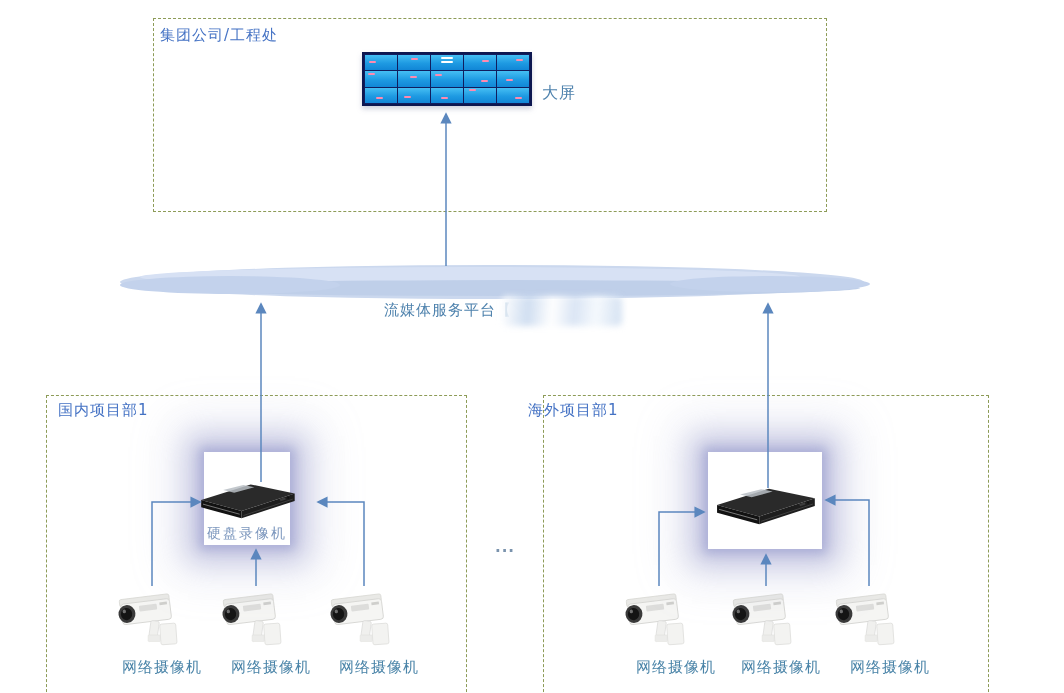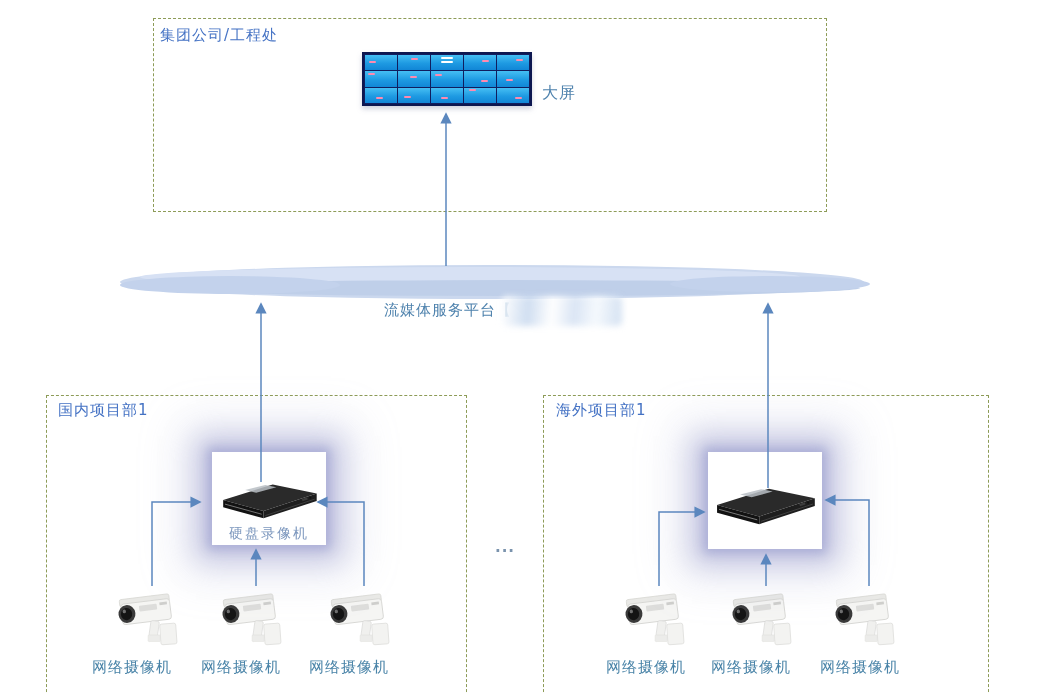--- a/index.html
+++ b/index.html
@@ -33,21 +33,21 @@
   #connectors marker path{fill:var(--line-blue,#5b87be);stroke:none;}
 
   
   .dvr-node{position:absolute;background:#ffffff;z-index:3;
     box-shadow:0 0 10px 4px rgba(165,168,212,.85),0 0 26px 16px rgba(158,160,205,.5),0 0 42px 30px rgba(170,172,212,.22);}
   .dvr-node svg{position:absolute;left:50%;transform:translateX(-50%);}
   .dvr-label{position:absolute;left:0;right:0;bottom:2px;text-align:center;font-size:14px;color:var(--light-label-blue,#7b96bd);letter-spacing:2px;}
 
   
   .camera{position:absolute;width:80px;height:64px;z-index:2;}
-  .cam-label{position:absolute;width:110px;text-align:left;font-size:15px;color:var(--camera-label-blue,#4a84a8);letter-spacing:1px;white-space:nowrap;}
+  .cam-label{position:absolute;width:110px;text-align:right;font-size:15px;color:var(--camera-label-blue,#4a84a8);letter-spacing:1px;white-space:nowrap;}
 
   #ellipsis{position:absolute;left:492px;top:538px;width:26px;text-align:center;font-size:15px;font-weight:bold;color:#7a93ad;letter-spacing:1px;}
 </style>
 </head>
 <body>
 
 <svg width="0" height="0" style="position:absolute">
   <defs>
     <symbol id="cam-icon" viewBox="0 0 84 68">
       <g transform="rotate(-7 40 28)">
@@ -137,25 +137,25 @@
     <ellipse cx="120" cy="27" rx="110" ry="9" fill="#c3d2ec"></ellipse>
     <ellipse cx="660" cy="26" rx="100" ry="8" fill="#c3d2ec"></ellipse>
   </svg>
   <div id="platform-label">流媒体服务平台【</div>
   <div id="redaction"></div>
 
   <div class="dashed-box" style="left:46px;top:395px;width:419px;height:310px;"></div>
   <div class="box-title" style="left:58px;top:401px;">国内项目部1</div>
 
   <div class="dashed-box" style="left:543px;top:395px;width:444px;height:310px;"></div>
-  <div class="box-title" style="left:556px;top:401px;">海外项目部1</div>
+  <div class="box-title" style="left:528px;top:401px;">海外项目部1</div>
 
   <div id="ellipsis">...</div>
 
-  <div class="dvr-node" style="left:212px;top:452px;width:114px;height:93px;text-decoration:underline;">
+  <div class="dvr-node" style="left:204px;top:452px;width:86px;height:93px;text-decoration:underline;">
     <svg width="104" height="44" style="top:26px;">
       <use href="#dvr-icon"></use>
     </svg>
     <div class="dvr-label">硬盘录像机</div>
   </div>
   <div class="dvr-node" style="left:708px;top:452px;width:114px;height:97px;">
     <svg width="110" height="46" style="top:30px;">
       <use href="#dvr-icon"></use>
     </svg>
   </div>

